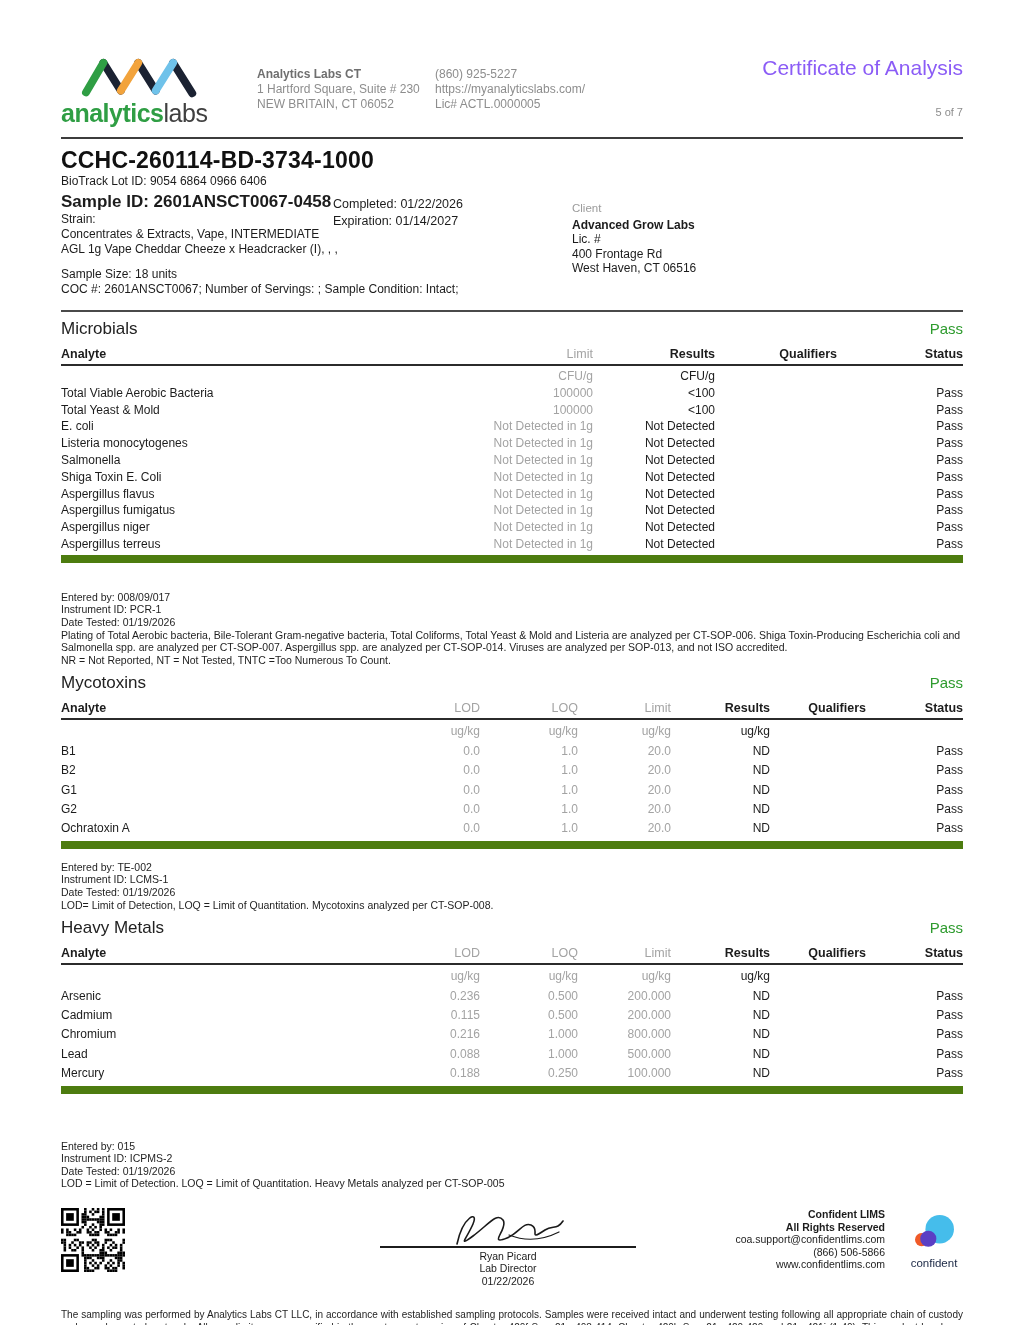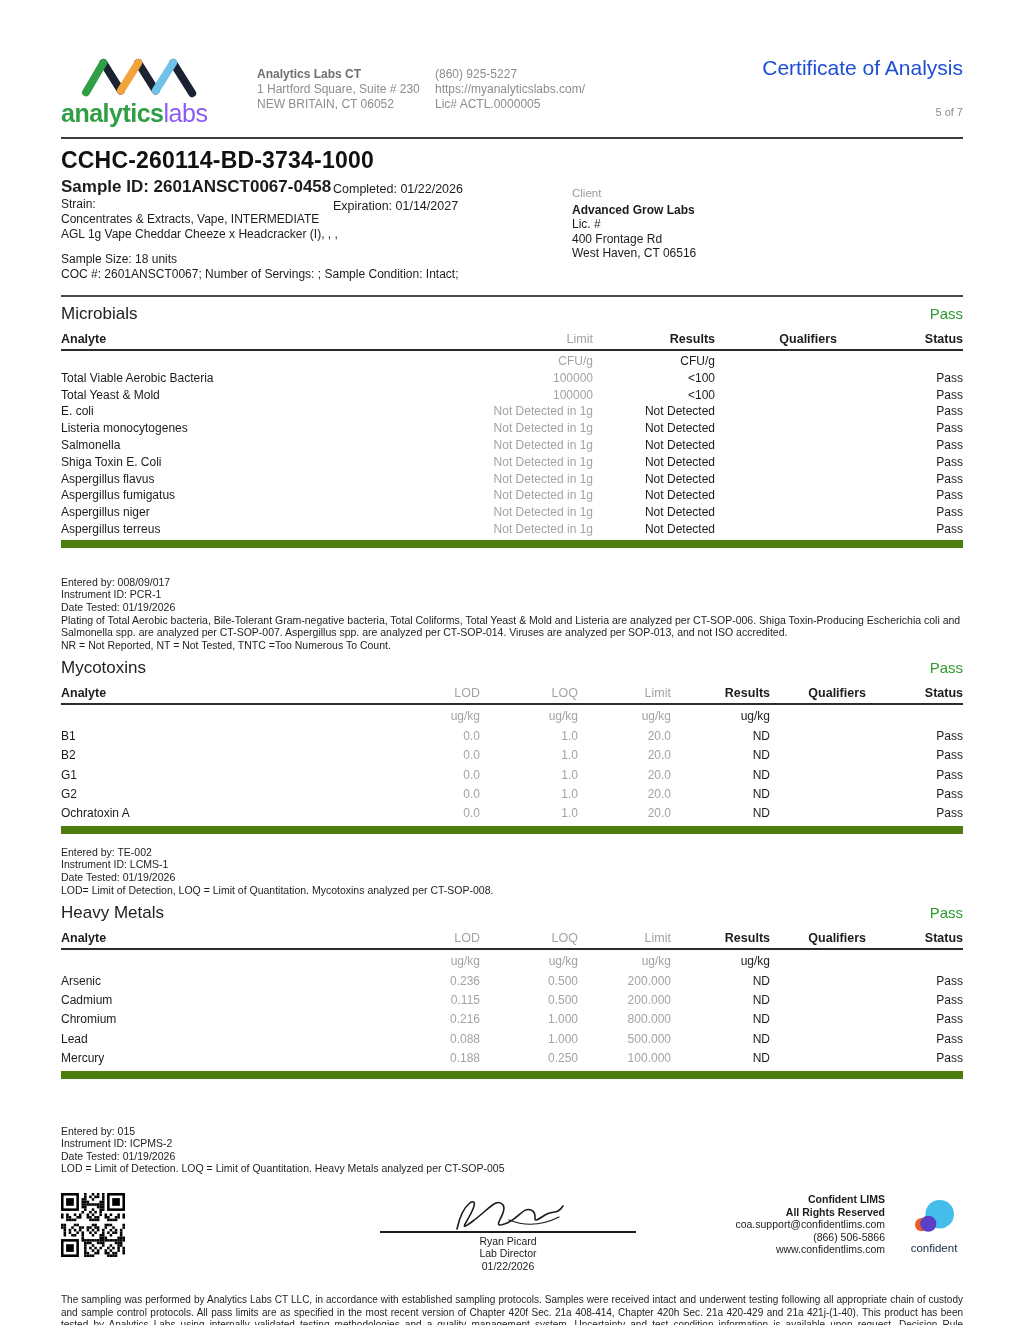--- a/index.html
+++ b/index.html
@@ -10,27 +10,27 @@
     color:#1c1c1c;
   }
   .page { padding:52px 61px 0 61px; }
 
   
   .hdr { display:flex; align-items:flex-start; padding-bottom:9px; border-bottom:2px solid #3c3c3c; }
   .logo-block { width:150px; }
   .logo-zigzag { display:block; margin-left:18px; }
   .wordmark { font-size:25px; letter-spacing:-0.5px; margin-top:1px; white-space:nowrap; }
   .wordmark .wm1 { color:#2f9e44; font-weight:700; }
-  .wordmark .wm2 { color:#8b5cf6; font-weight:400;text-align:center; }
+  .wordmark .wm2 { color:#404040; font-weight:400;text-align:center; }
   .hdr-col { font-size:12px; line-height:15px; color:#8d8d8d; margin-top:15px; }
   .hdr-col .lab-name { font-weight:700; color:#6f6f6f; }
   .col-a { margin-left:46px; width:178px; }
   .col-b { width:190px; }
   .hdr-right { margin-left:auto; text-align:right; margin-top:4px; }
-  .coa-title { font-size:21px; color:#1d4ed8; font-weight:400; }
+  .coa-title { font-size:21px; color:#8b5cf6; font-weight:400; }
   .page-num { font-size:11px; color:#8d8d8d; margin-top:26px; }
 
   
   .batch-id { font-size:23px; font-weight:700; color:#111; margin-top:8px; letter-spacing:0.2px; }
   .small { font-size:12px; line-height:15px; }
   .sample-wrap { position:relative; margin-top:3px; }
   .sample-id { font-size:17px; font-weight:700; margin-top:1px; }
   .coc-line { margin-top:10px; }
   .dates-block { position:absolute; left:272px; top:4px; font-size:12.5px; line-height:17px; }
   .client-block { position:absolute; left:511px; top:9px; font-size:12px; line-height:14.5px; }
@@ -109,20 +109,21 @@
       <div>https://myanalyticslabs.com/</div>
       <div>Lic# ACTL.0000005</div>
     </div>
     <div class="hdr-right">
       <div class="coa-title">Certificate of Analysis</div>
       <div class="page-num">5 of 7</div>
     </div>
   </div>
 
   <div class="batch-id">CCHC-260114-BD-3734-1000</div>
+  <div class="small">BioTrack Lot ID: 9054 6864 0966 6406</div>
 
   <div class="sample-wrap">
     <div class="sample-id">Sample ID: 2601ANSCT0067-0458</div>
     <div class="small">Strain:</div>
     <div class="small">Concentrates &amp; Extracts, Vape, INTERMEDIATE</div>
     <div class="small">AGL 1g Vape Cheddar Cheeze x Headcracker (I), , ,</div>
     <div class="small coc-line">Sample Size: 18 units</div>
     <div class="small">COC #: 2601ANSCT0067; Number of Servings: ; Sample Condition: Intact;</div>
 
     <div class="dates-block">

